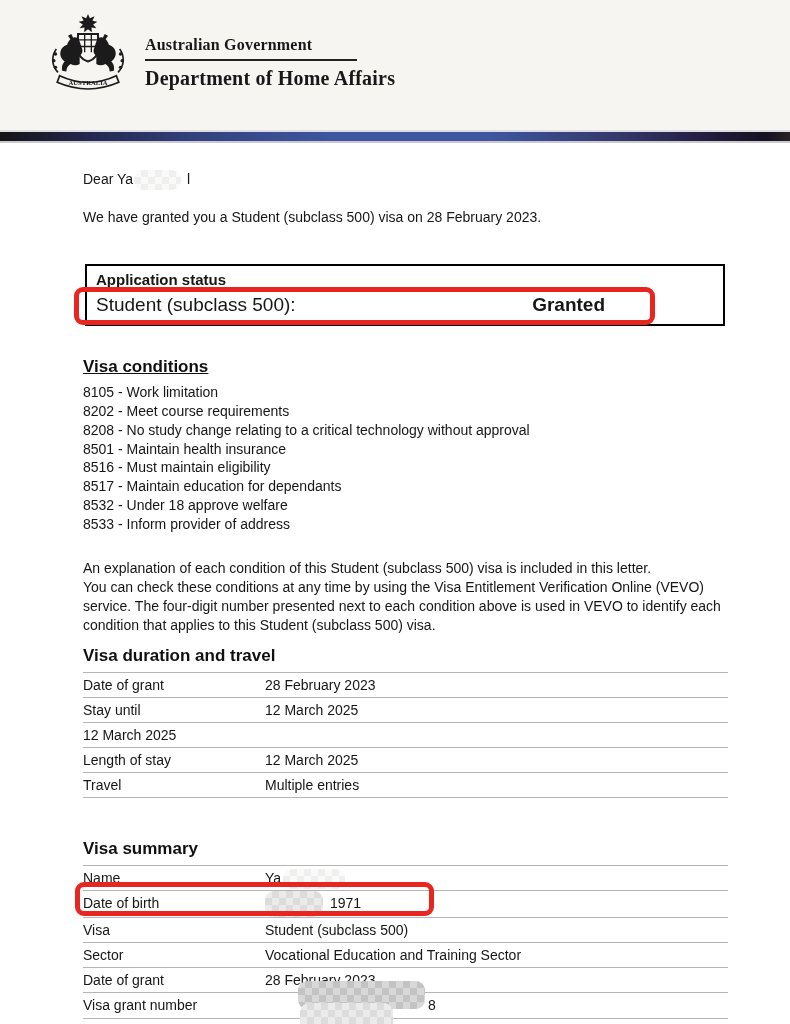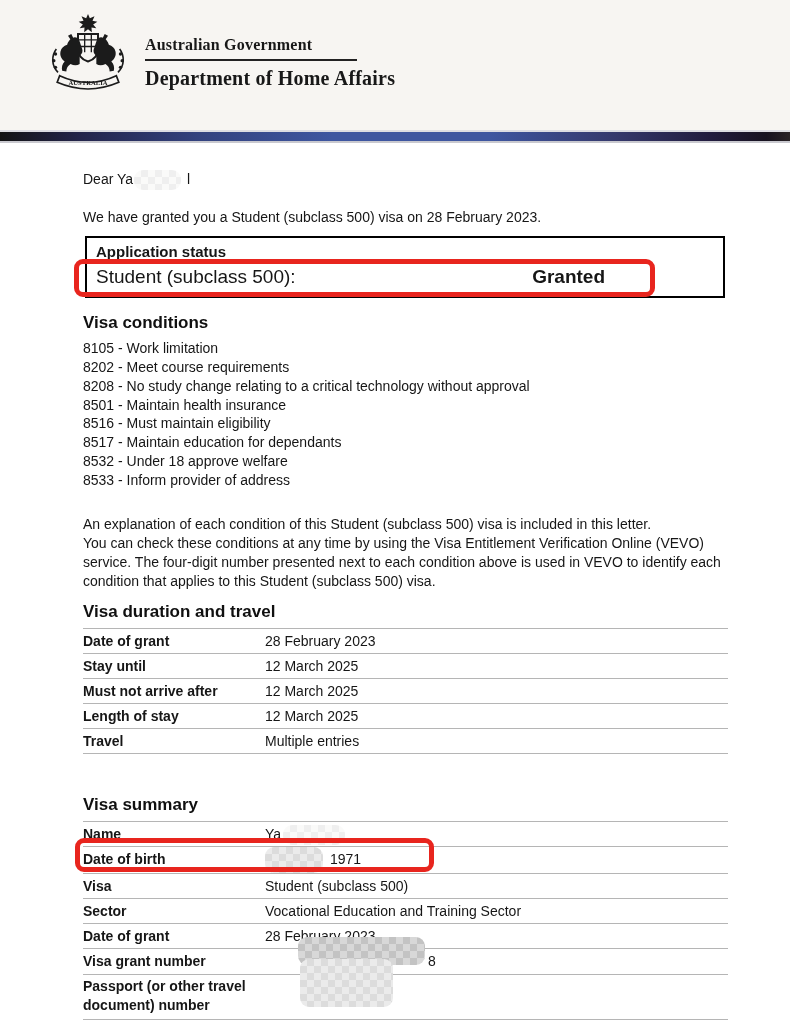--- a/index.html
+++ b/index.html
@@ -30,40 +30,40 @@
   
   .px {
     display:inline-block; vertical-align:middle; border-radius:9px;
     background:repeating-conic-gradient(var(--c1) 0% 25%, var(--c2) 0% 50%);
     background-size:14px 14px;
   }
   .px-light { --c1:#efefef; --c2:#fafaf9; }
   .px-mid   { --c1:#dcdcdc; --c2:#ebebeb; }
   .px-dark  { --c1:#c3c3c3; --c2:#d8d8d8; }
   
-  .status-wrap { position:relative; margin-top:9px; }
+  .status-wrap { position:relative; margin-top:37px; }
   .status-box { position:relative; margin-left:2px; width:640px; border:2px solid #000; padding:4px 0 9px 9px; background:#fff; }
   .status-heading { font-size:15px; font-weight:bold; line-height:20px; }
   .status-row { display:flex; font-size:19px; line-height:21px; margin-top:4px; }
   .status-value { font-weight:bold; margin-left:auto; margin-right:118px; }
   .red-box { position:absolute; border:5px solid #e8251e; border-radius:9px; pointer-events:none; }
   .red-box.granted { left:-9px; top:23px; width:581px; height:38px; }
   
   .sec-h { font-size:17px; font-weight:bold; line-height:20px; color:#101010; }
-  .h-conditions { margin-top:15px; }
+  .h-conditions { margin-top:31px;text-decoration:underline; }
   .cond-list { list-style:none; margin-top:6px; }
   .cond-list li { line-height:18.8px; }
   .p-explain { margin-top:25px; }
   .p-vevo { max-width:660px; }
   
   .h-duration { margin-top:11px; }
   .h-summary { margin-top:41px; }
   .tbl { margin-top:6px; width:645px; border-top:1px solid #b5b5b5; }
   .trow { display:flex; line-height:24px; min-height:24.5px; border-bottom:1px solid #b5b5b5; align-items:flex-start; }
-  .tlabel { width:182px; font-weight:bold; flex:none; }
+  .tlabel { width:182px; font-weight:normal; flex:none; }
   .tvalue { flex:1; }
   .trow.tall { padding:2px 0 4px 0; }
   .trow.tall .tlabel { line-height:19px; }
   .summary-wrap { position:relative; }
   .red-box.dob { left:-8px; top:17px; width:359px; height:34px; }
   .blob-a { position:absolute; left:215px; top:116px; width:127px; height:28px; }
   .blob-b { position:absolute; left:217px; top:138px; width:93px; height:48px; }
   .grant-blur { width:120px; height:24px; margin:0 10px 0 33px; }
   .name-blur { width:62px; height:20px; margin-left:2px; }
   .dob-blur { width:58px; height:26px; margin-right:7px; }
@@ -149,21 +149,20 @@
     <div class="tbl">
       <div class="trow">
         <span class="tlabel">Date of grant</span>
         <span class="tvalue">28 February 2023</span>
       </div>
       <div class="trow">
         <span class="tlabel">Stay until</span>
         <span class="tvalue">12 March 2025</span>
       </div>
       <div class="trow">
-        <span class="tlabel">Must not arrive after</span>
         <span class="tvalue">12 March 2025</span>
       </div>
       <div class="trow">
         <span class="tlabel">Length of stay</span>
         <span class="tvalue">12 March 2025</span>
       </div>
       <div class="trow">
         <span class="tlabel">Travel</span>
         <span class="tvalue">Multiple entries</span>
       </div>

